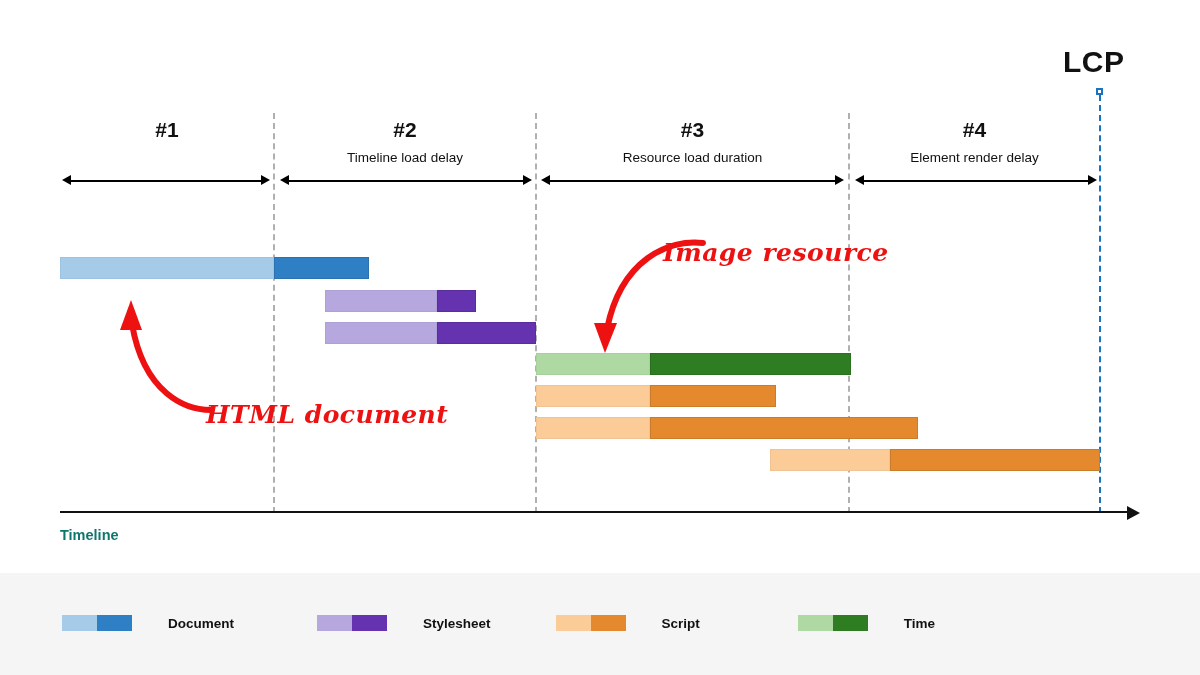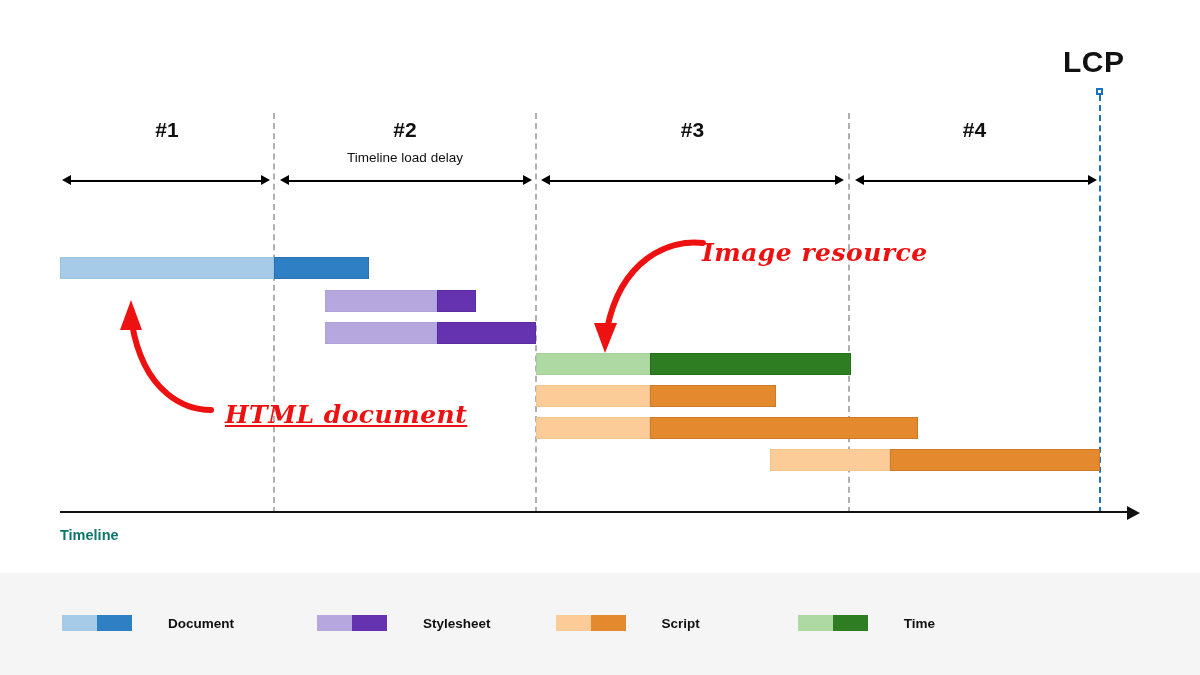--- a/index.html
+++ b/index.html
@@ -200,23 +200,25 @@
 
     <div class="phase" style="left:60px; top:118px; width:214px;">
       <div class="phase-num">#1</div>
     </div>
     <div class="phase" style="left:274px; top:118px; width:262px;">
       <div class="phase-num">#2</div>
       <div class="phase-name">Timeline load delay</div>
     </div>
     <div class="phase" style="left:536px; top:118px; width:313px;">
       <div class="phase-num">#3</div>
+      <div class="phase-name">Resource load duration</div>
     </div>
     <div class="phase" style="left:849px; top:118px; width:251px;">
       <div class="phase-num">#4</div>
+      <div class="phase-name">Element render delay</div>
     </div>
 
     <div class="measure" style="left:62px; top:175px; width:208px;">
       <div class="head left"></div>
       <div class="shaft"></div>
       <div class="head right"></div>
     </div>
     <div class="measure" style="left:280px; top:175px; width:252px;">
       <div class="head left"></div>
       <div class="shaft"></div>
@@ -269,27 +271,27 @@
     </div>
 
     <div class="axis-line" style="left:60px; top:511px; width:1068px;"></div>
     <div class="axis-arrow" style="left:1127px; top:506px;"></div>
     <div class="axis-label" style="left:60px; top:527px;">Timeline</div>
 
     <svg class="annot-arrow" style="left:108px; top:286px;" width="110" height="130" viewBox="0 0 110 130">
       <path d="M 103 124 C 78 124, 36 108, 24 38" stroke="#ee1111" stroke-width="6" fill="none" stroke-linecap="round"></path>
       <path d="M 23 14 L 34 44 L 12 44 Z" fill="#ee1111"></path>
     </svg>
-    <div class="annot" style="left:225px; top:400px;text-decoration:underline;">HTML document</div>
+    <div class="annot" style="left:206px; top:400px;">HTML document</div>
 
     <svg class="annot-arrow" style="left:585px; top:233px;" width="125" height="125" viewBox="0 0 125 125">
       <path d="M 118 10 C 84 6, 36 26, 22 96" stroke="#ee1111" stroke-width="6" fill="none" stroke-linecap="round"></path>
       <path d="M 20 120 L 9 90 L 32 90 Z" fill="#ee1111"></path>
     </svg>
-    <div class="annot" style="left:702px; top:238px;">Image resource</div>
+    <div class="annot" style="left:663px; top:238px;">Image resource</div>
 
   </div>
 
   <div id="legend">
     <div class="legend-row">
 
       <div class="legend-item" style="margin-right:83px;">
         <div class="legend-swatch">
           <span style="background:#a5cbe8;"></span>
           <span style="background:#2f7fc4;"></span>

